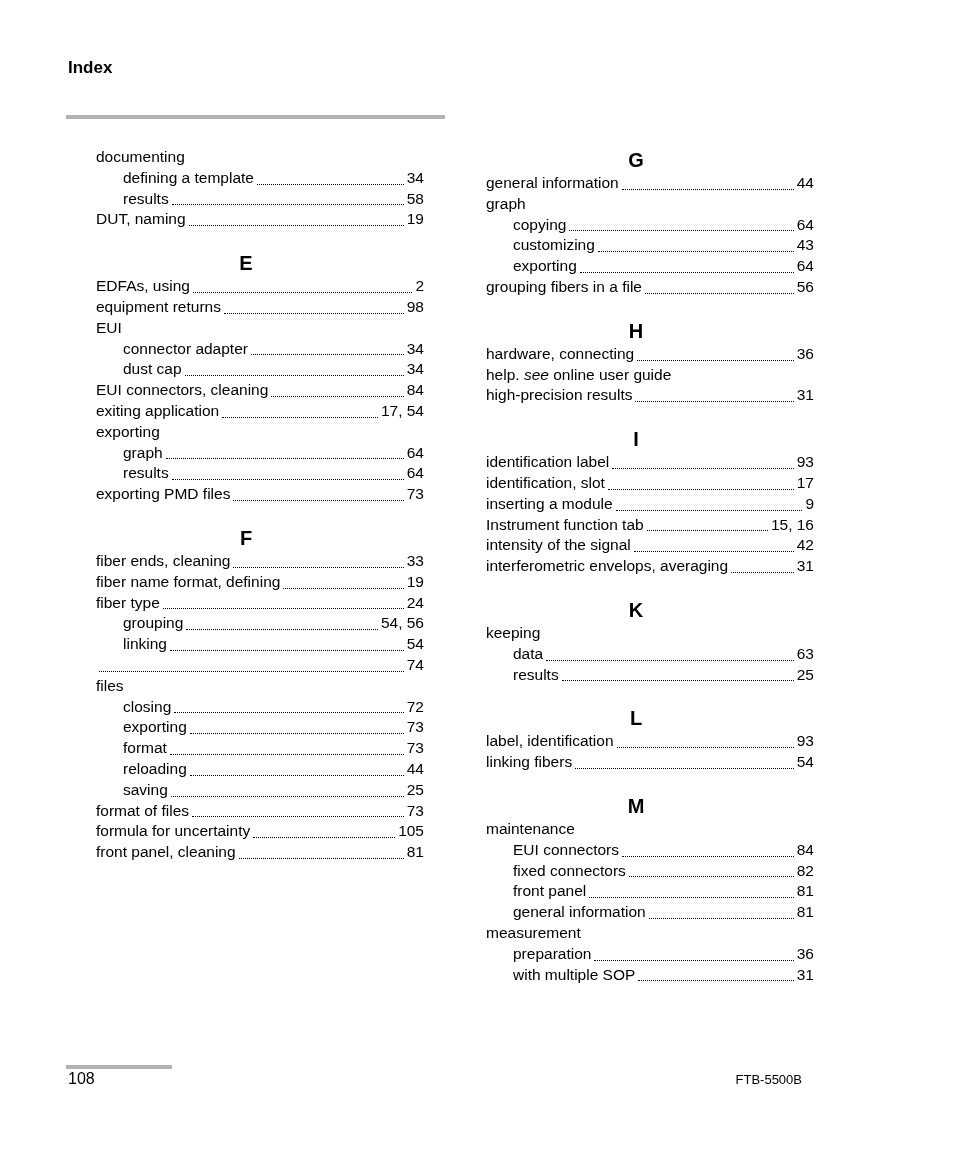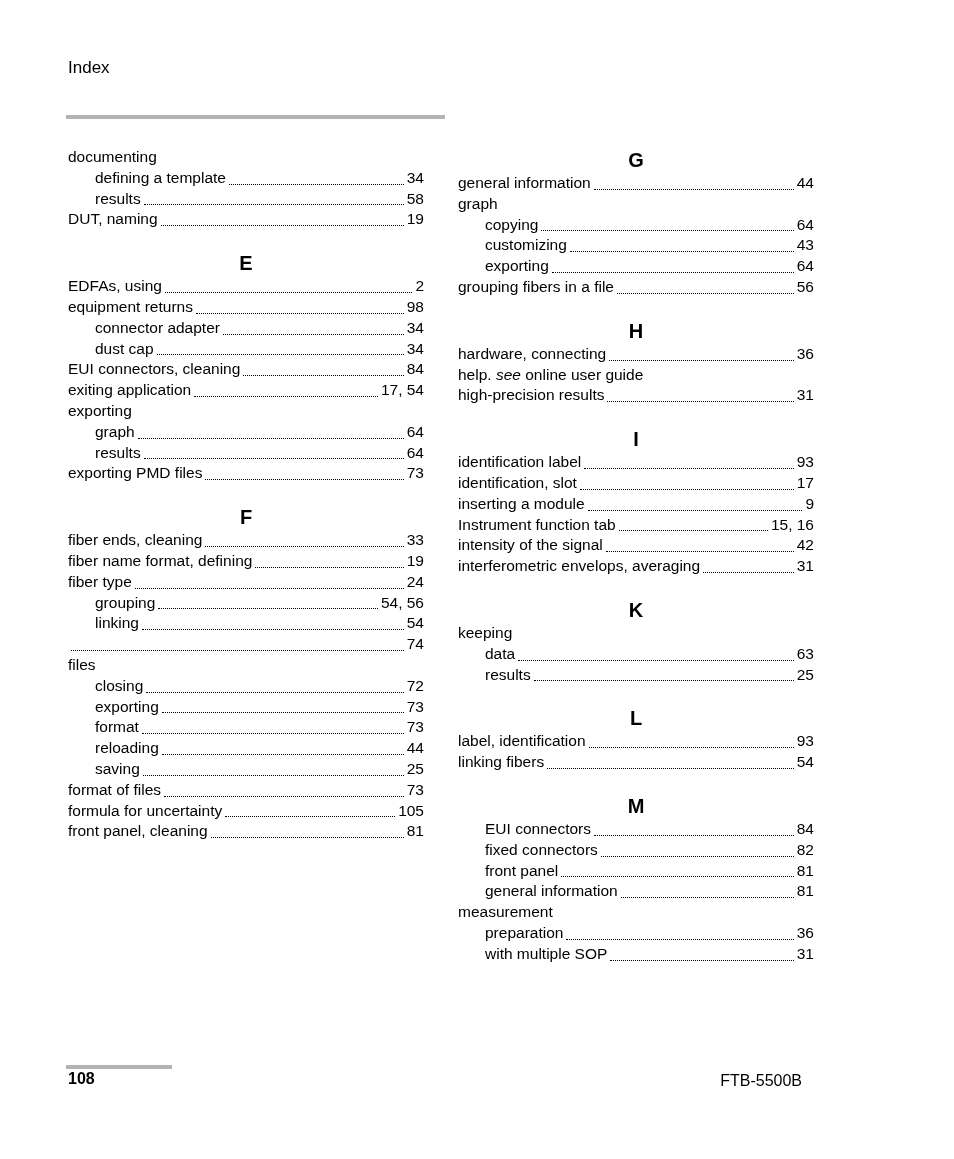--- a/index.html
+++ b/index.html
@@ -2,56 +2,57 @@
 <html><head>
 <meta charset="utf-8">
 <style>
   html, body { margin: 0; padding: 0; background: #ffffff; }
   body {
     width: 954px; height: 1159px; position: relative; overflow: hidden;
     font-family: "Liberation Sans", sans-serif; color: #000;
   }
   .header-title {
     position: absolute; left: 68px; top: 58px;
-    font-size: 17px; font-weight: normal;
+    font-size: 17px; font-weight: bold;
   }
   .header-rule {
     position: absolute; left: 66px; top: 115px; width: 379px; height: 4px;
     background: #b3b3b3;
   }
   .col { position: absolute; width: 356px; font-size: 15.5px; }
   .col-left { left: 68px; top: 147px; }
   .col-right { left: 458px; top: 147px; }
   .letter {
     text-align: center; font-weight: bold; font-size: 20px;
     height: 26px; line-height: 26px;
   }
   .section { margin-bottom: 20px; }
   .entry {
     display: flex; align-items: center; height: 20.8px; line-height: 20.8px;
     white-space: nowrap;
+    margin-left: 28px;
   }
   .entry.sub { padding-left: 27px; }
   .entry .term { flex: 0 0 auto; }
   .entry .leader {
     flex: 1 1 auto; overflow: hidden; margin: 0 3px;
     border-bottom: 1.5px dotted #000; height: 0; align-self: flex-end;
     position: relative; top: -4px;
   }
   .entry .pages { flex: 0 0 auto; }
   .see { font-style: italic; }
   .footer-rule {
     position: absolute; left: 66px; top: 1065px; width: 106px; height: 4px;
     background: #b3b3b3;
   }
   .footer-page {
-    position: absolute; left: 68px; top: 1070px; font-size: 16px; font-weight: bold;
+    position: absolute; left: 68px; top: 1070px; font-size: 16px; font-weight: normal;
   }
   .footer-doc {
-    position: absolute; right: 152px; top: 1072px; font-size: 16px;
+    position: absolute; right: 152px; top: 1072px; font-size: 13px;
   }
 </style>
 </head>
 <body>
 
 <div class="header-title">Index</div>
 <div class="header-rule"></div>
 
 <div class="col col-left">
     <div class="section">
@@ -79,20 +80,23 @@
       <div class="entry">
         <span class="term"><span>EDFAs, using</span></span>
         <span class="leader"></span>
         <span class="pages">2</span>
       </div>
       <div class="entry">
         <span class="term"><span>equipment returns</span></span>
         <span class="leader"></span>
         <span class="pages">98</span>
       </div>
+      <div class="entry no-page">
+        <span class="term"><span>EUI</span></span>
+      </div>
       <div class="entry sub">
         <span class="term"><span>connector adapter</span></span>
         <span class="leader"></span>
         <span class="pages">34</span>
       </div>
       <div class="entry sub">
         <span class="term"><span>dust cap</span></span>
         <span class="leader"></span>
         <span class="pages">34</span>
       </div>
@@ -306,20 +310,23 @@
         <span class="pages">93</span>
       </div>
       <div class="entry">
         <span class="term"><span>linking fibers</span></span>
         <span class="leader"></span>
         <span class="pages">54</span>
       </div>
     </div>
     <div class="section">
       <div class="letter">M</div>
+      <div class="entry no-page">
+        <span class="term"><span>maintenance</span></span>
+      </div>
       <div class="entry sub">
         <span class="term"><span>EUI connectors</span></span>
         <span class="leader"></span>
         <span class="pages">84</span>
       </div>
       <div class="entry sub">
         <span class="term"><span>fixed connectors</span></span>
         <span class="leader"></span>
         <span class="pages">82</span>
       </div>

